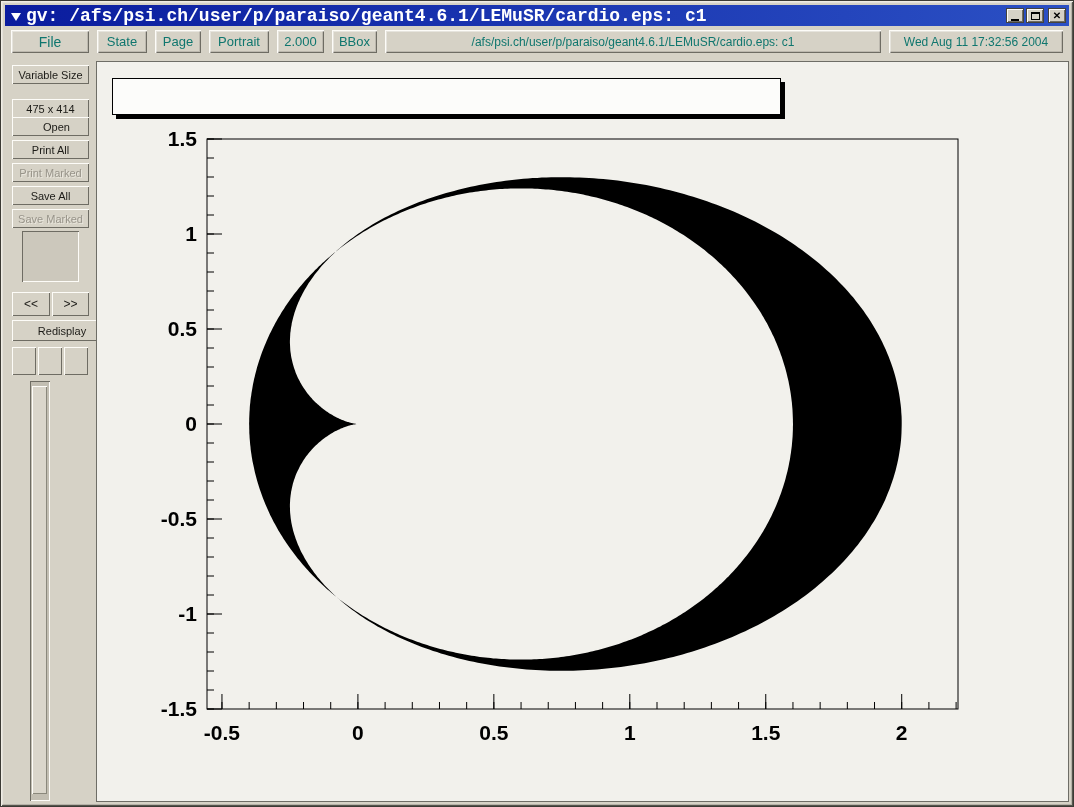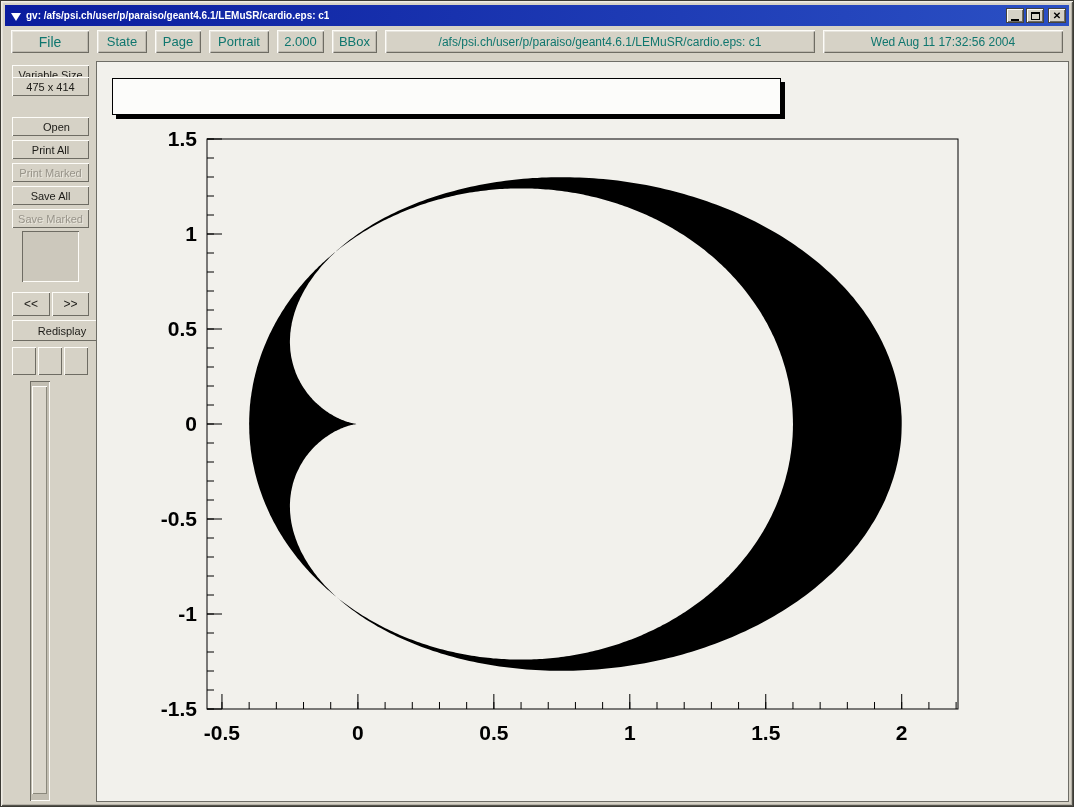--- a/index.html
+++ b/index.html
@@ -22,22 +22,22 @@
     position: absolute; left: 4px; right: 4px; top: 4px; height: 21px;
     background: linear-gradient(to right, #0a1c9e, #2b50c4);
     display: flex; align-items: center; padding: 0 3px;
   }
   .win-icon {
     width: 0; height: 0; margin: 2px 5px 0 3px;
     border-left: 5px solid transparent; border-right: 5px solid transparent;
     border-top: 8px solid #ffffff;
   }
   .title-text {
-    color: #ffffff; font-size: 10px; font-weight: bold;
-    white-space: nowrap; overflow: hidden;
+    color: #ffffff; font-size: 18px; font-weight: bold;
+    white-space: nowrap; overflow: hidden; font-family: Liberation Mono, monospace;
   }
   .tb-btn {
     width: 18px; height: 15px; margin-left: 2px;
     background: #d6d2c6;
     box-shadow: inset 1px 1px 0 #fdfcf8, inset -1px -1px 0 #6e6c63;
     border: 1px solid #44433c;
     display: flex; align-items: center; justify-content: center;
     cursor: default; box-sizing: border-box;
   }
   .tb-btn.first { margin-left: auto; }
@@ -62,37 +62,37 @@
     white-space: nowrap; overflow: hidden;
     padding: 0 4px; height: 23px;
   }
   .w-file { width: 78px; font-size: 14px; }
   .w-state { width: 50px; }
   .w-page { width: 46px; }
   .w-orient { width: 60px; }
   .w-scale { width: 47px; }
   .w-bbox { width: 45px; }
   .path-panel { flex: 1; font-size: 12px; }
-  .date-panel { width: 240px; font-size: 12px; }
+  .date-panel { width: 174px; font-size: 12px; }
   
   .sidebar { position: absolute; left: 0; top: 56px; width: 95px; bottom: 0; }
   .sbtn, .spanel {
     position: absolute; left: 11px; width: 77px; height: 19px;
     box-sizing: border-box;
     background: #d6d2c6;
     box-shadow: inset 1px 1px 0 #fdfcf8, inset -1px -1px 0 #6e6c63;
     border: none;
     font-family: "Liberation Sans", sans-serif;
     font-size: 11px; color: #1c1b17;
     display: flex; align-items: center; justify-content: center;
     white-space: nowrap; padding: 0;
   }
   .sbtn:disabled, .sbtn.disabled { color: #98948a; text-shadow: 1px 1px 0 #eae7de; }
   .pos-vs { top: 8px; }
-  .pos-size { top: 20px; }
+  .pos-size { top: 42px; }
   .pos-open { top: 60px; padding-left: 12px; }
   .pos-printall { top: 83px; }
   .pos-printmarked { top: 106px; }
   .pos-saveall { top: 129px; }
   .pos-savemarked { top: 152px; }
   .pagelist {
     position: absolute; left: 21px; top: 174px; width: 57px; height: 51px;
     background: #ccc8bc;
     box-shadow: inset 1px 1px 0 #6e6c63, inset -1px -1px 0 #fdfcf8;
   }

